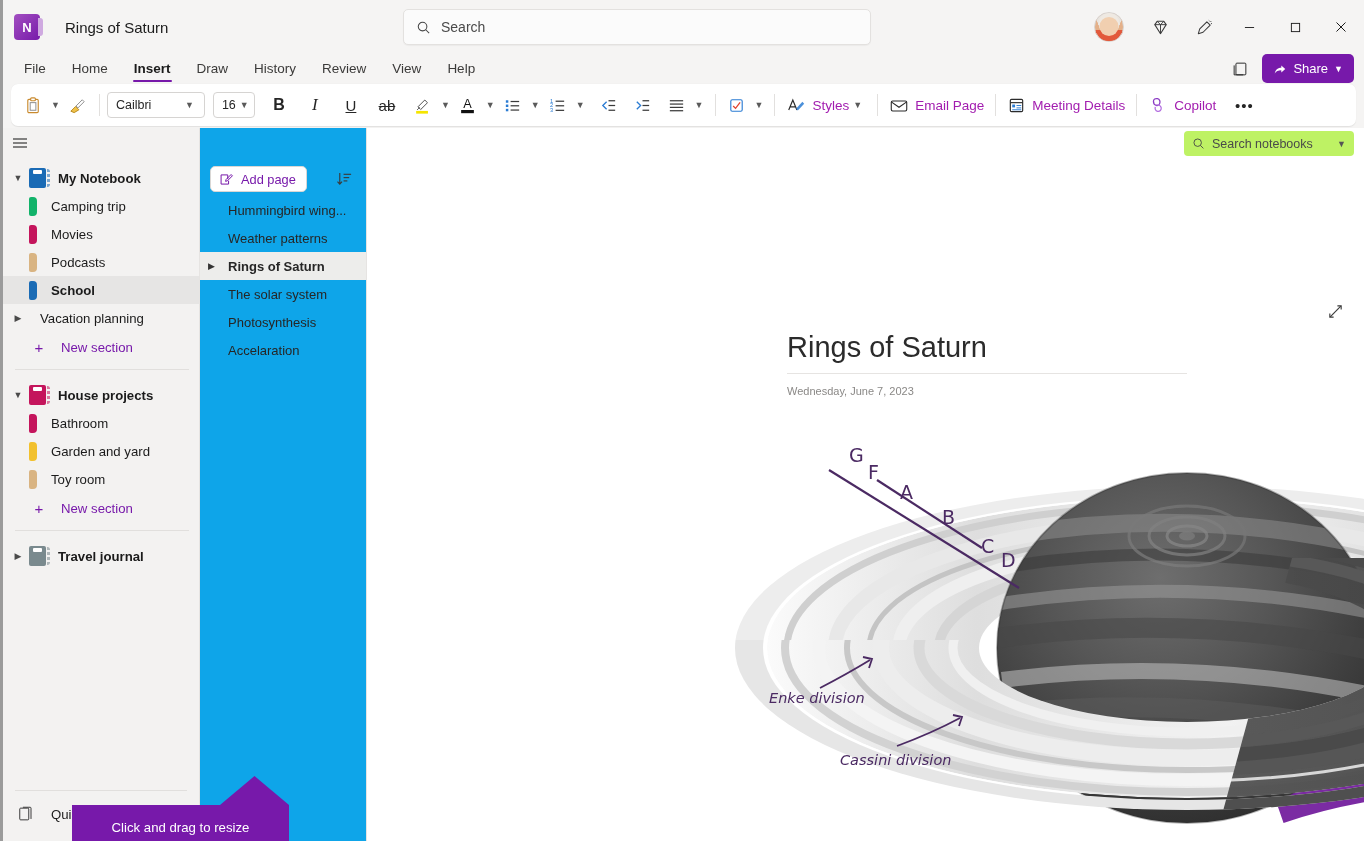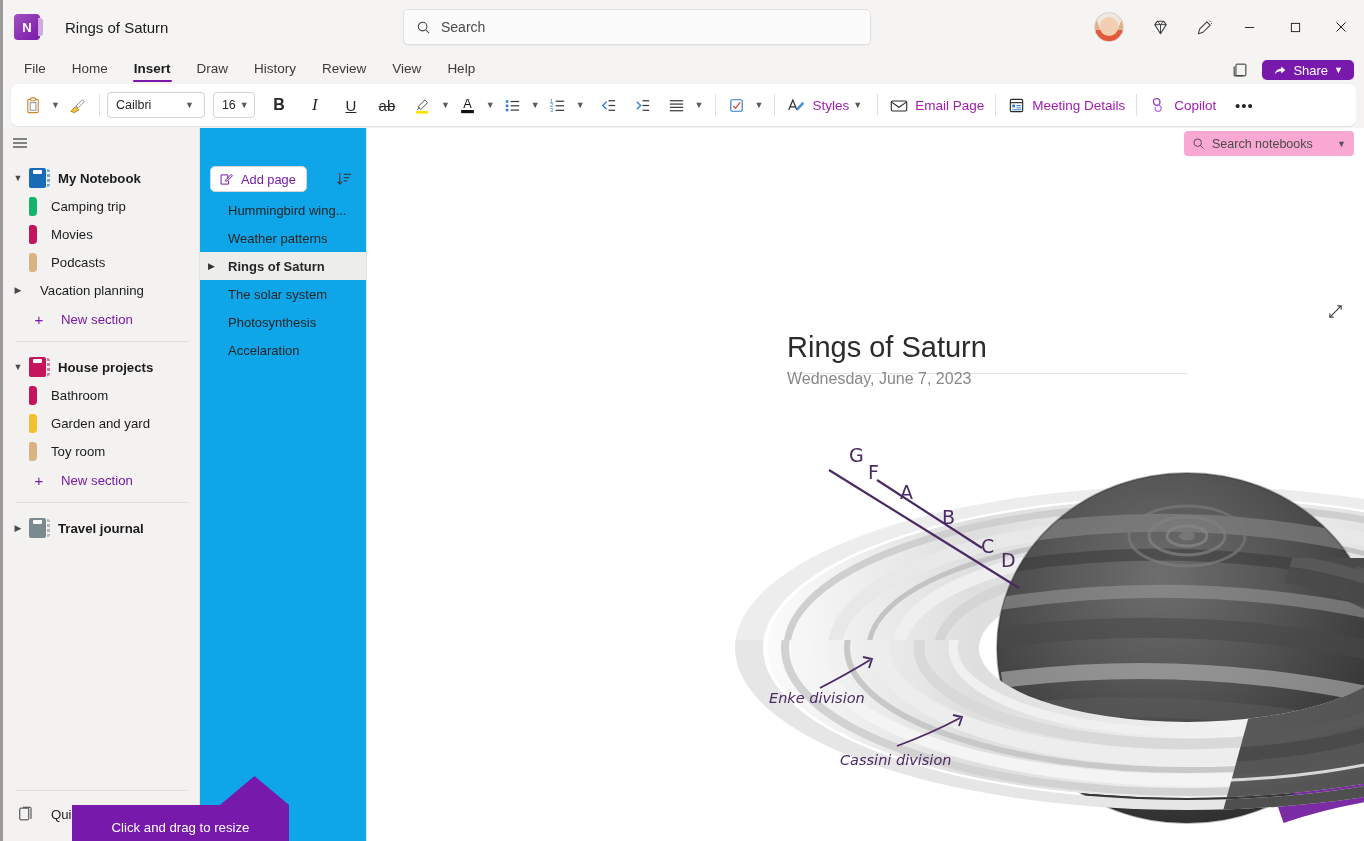--- a/index.html
+++ b/index.html
@@ -82,21 +82,21 @@
     content: ""; position: absolute; left: 12px; right: 12px; bottom: 2px;
     height: 2.5px; background: #7719aa; border-radius: 2px;
   }
   .ribbon-right {
     position: absolute; right: 10px; bottom: 1px;
     display: flex; align-items: center; gap: 8px;
   }
   .pagesicon { width: 28px; height: 26px; display:flex; align-items:center; justify-content:center; }
   .share-btn {
     background: #7719aa; color: #fff; font-size: 13px; border-radius: 5px;
-    height: 20px; display: flex; align-items: center; gap: 6px; padding: 0 11px;
+    height: 29px; display: flex; align-items: center; gap: 6px; padding: 0 11px;
   }
 
   
   .toolbar-wrap { flex: 0 0 44px; padding: 0 8px; background:#f5f4f3; }
   .toolbar {
     height: 42px; background: #ffffff; border-radius: 7px;
     display: flex; align-items: center; padding: 0 8px;
     box-shadow: 0 .5px 1px rgba(0,0,0,.08); position: relative;
   }
   .tbtn {
@@ -118,21 +118,21 @@
 
   
   .body { flex: 1 1 auto; display: flex; position: relative; background:#fff; }
   .navbar-row {
     position: absolute; left: 0; right: 0; top: 0; height: 30px; z-index: 5;
     display: flex; align-items: center; background: transparent;
   }
   .hamburger { width: 34px; display:flex; align-items:center; justify-content:center; }
   .sn-box {
     position: absolute; right: 10px; top: 3px; width: 170px; height: 25px;
-    background: #f9a8d4; border-radius: 4px; display: flex; align-items: center;
+    background: #bef264; border-radius: 4px; display: flex; align-items: center;
     padding: 0 8px; font-size: 12.5px; color: #4a4a4a; gap: 7px;
   }
 
   
   .sidebar {
     width: 196px; flex: 0 0 196px; background: #f3f2f1;
     padding-top: 30px; position: relative; display:flex; flex-direction:column;
   }
   .nb-group { padding-top: 6px; }
   .nb-row, .sec-row {
@@ -215,21 +215,21 @@
   .canvas { flex: 1 1 auto; background: #fff; position: relative; overflow: hidden; padding-top: 30px;}
   .expand-btn {
     position: absolute; right: 18px; top: 172px; width: 22px; height: 22px;
     display: flex; align-items: center; justify-content: center;
   }
   .page-title {
     position: absolute; left: 420px; top: 203px; font-size: 29px;
     color: #2b2b2b; font-weight: normal;
   }
   .title-rule { position: absolute; left: 420px; top: 245px; width: 400px; height:1px; background:#e6e4e2;}
-  .page-date { position: absolute; left: 420px; top: 242px; font-size: 16px; color: #8a8886; text-align: right; }
+  .page-date { position: absolute; left: 420px; top: 257px; font-size: 11px; color: #8a8886; text-align: right; }
 
   .art { position: absolute; left: 365px; top: 280px; width: 999px; height: 480px; }
   svg.saturn { position:absolute; left:0; top:0; }
 
   .hand {
     font-family: "DejaVu Sans", sans-serif; fill: #4b2a63;
   }
 </style>
 </head>
 <body>
@@ -516,20 +516,24 @@
           <span class="sec-tab" style="background:#12b36a"></span>
           <span class="sec-label">Camping trip</span>
         </div>
         <div class="sec-row">
           <span class="sec-tab" style="background:#c4155c"></span>
           <span class="sec-label">Movies</span>
         </div>
         <div class="sec-row">
           <span class="sec-tab" style="background:#d9b482"></span>
           <span class="sec-label">Podcasts</span>
+        </div>
+        <div class="sec-row selected">
+          <span class="sec-tab" style="background:#1a6bb5"></span>
+          <span class="sec-label">School</span>
         </div>
         <div class="sec-row group" style="padding-left:4px">
           <span class="chev">▶</span>
           <span style="width:0;margin-right:11px"></span>
           <span class="sec-label">Vacation planning</span>
         </div>
         <div class="newsec">
           <span class="plus">+</span>
           <span>New section</span>
         </div>

